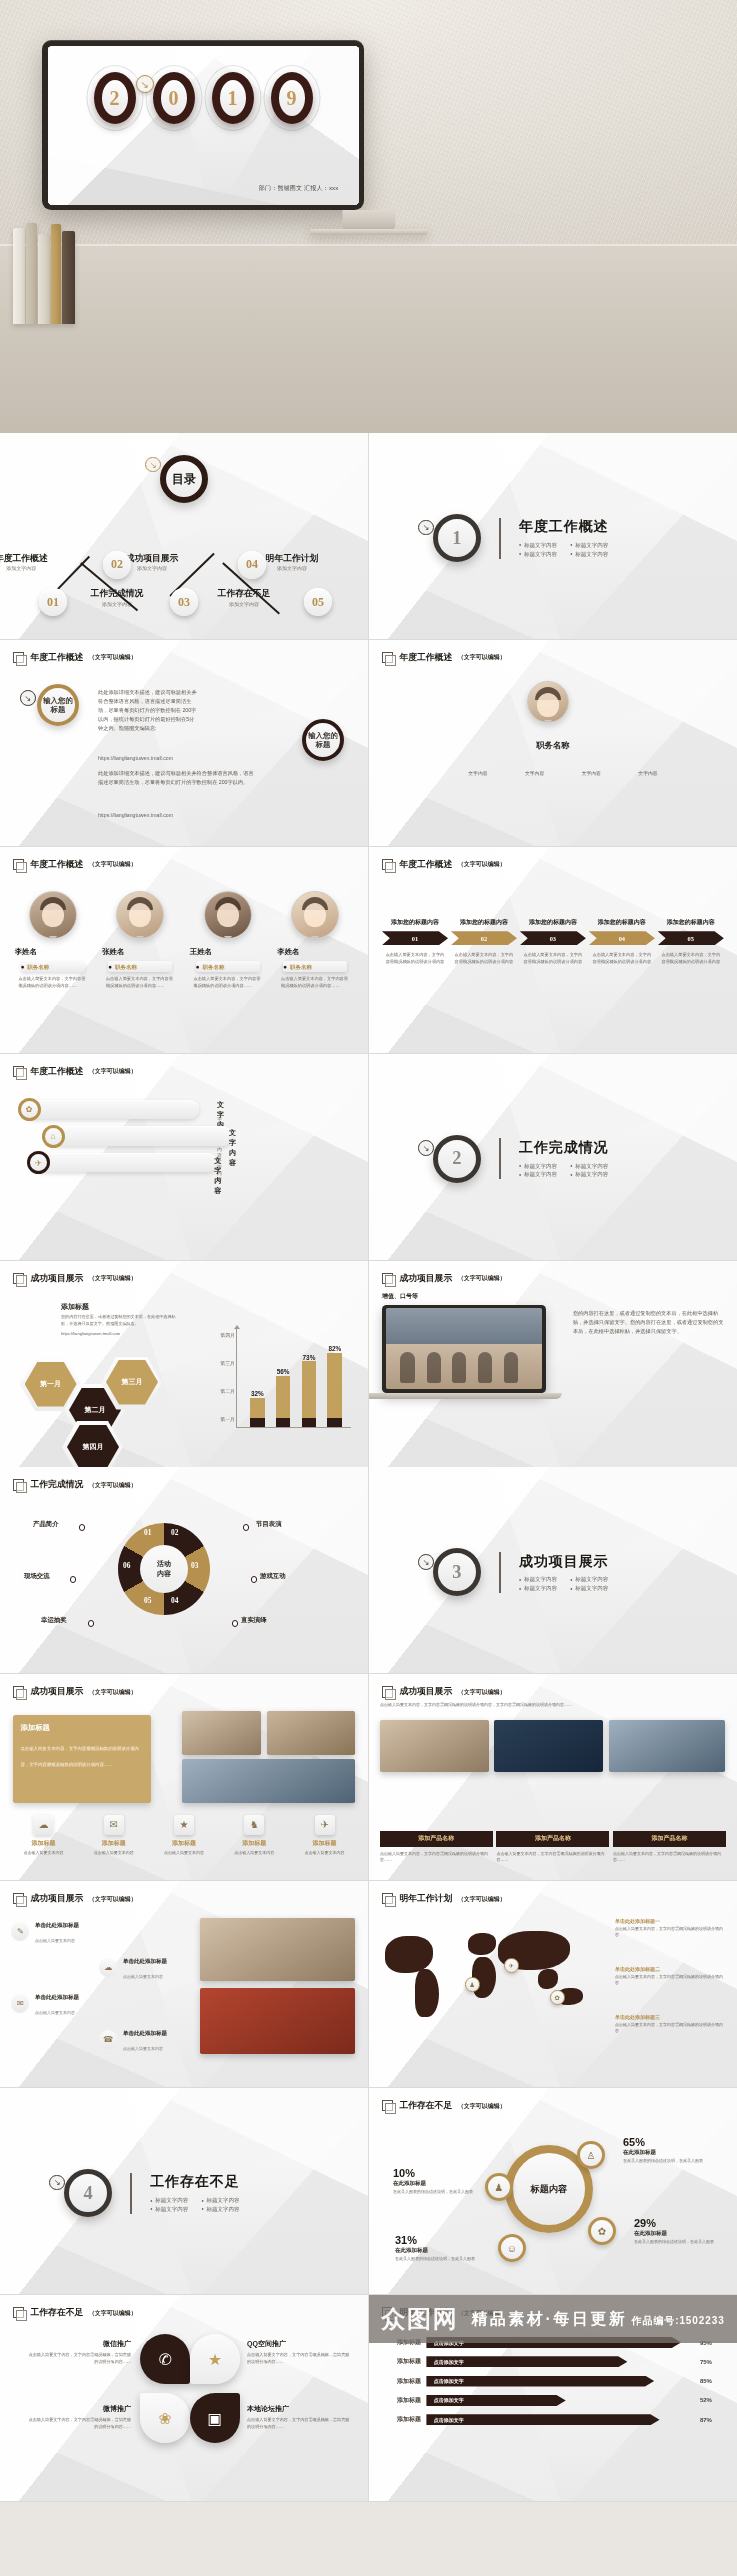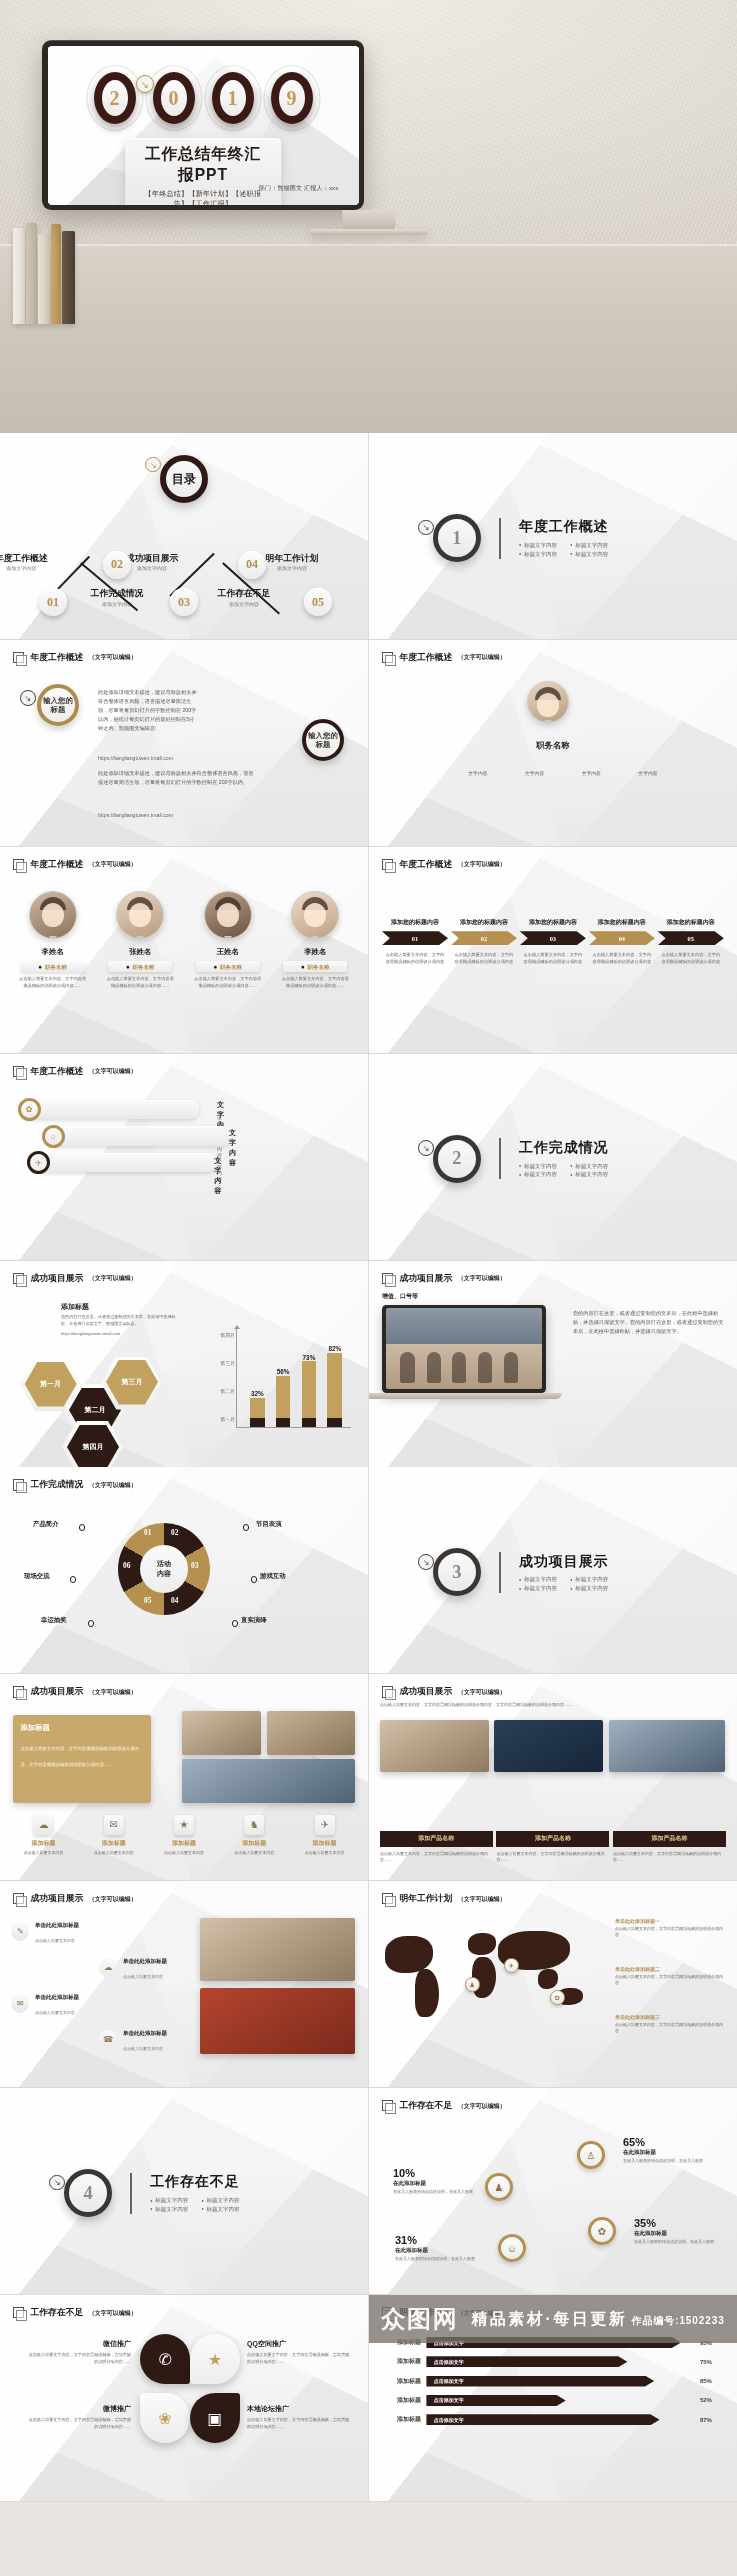--- a/index.html
+++ b/index.html
@@ -207,21 +207,21 @@
     display:flex; align-items:center; justify-content:center; text-align:center;
     font:bold 7.4px/1.25 "Liberation Sans",sans-serif; color:#3e362e;
     box-shadow:0 3.7px 7.4px rgba(0,0,0,.18);
   }
   .circ-title.dark{ border-color:#2e1a14; }
   .body-txt{ position:absolute; font-size:5.2px; line-height:1.75; color:#5d564e; }
   .body-link{ color:#6b635b; }
 
   
   .team{ position:absolute; left:14.7px; right:14.7px; top:44px; display:flex; justify-content:space-between; }
-  .member{ width:76px; text-align:center; }
+  .member{ width:76px; text-align:left; }
   .face{
     width:48px; height:48px; border-radius:50%; margin:0 auto; position:relative;
     border:1.8px solid #cfc9c1; overflow:hidden;
     box-shadow:0 2.8px 6.4px rgba(0,0,0,.18);
   }
   .face:after{ content:""; position:absolute; left:50%; bottom:-4.6px; transform:translateX(-50%);
     border-left:4.6px solid transparent; border-right:4.6px solid transparent; border-top:6.4px solid #cfc9c1;}
   .f1{ background:linear-gradient(160deg,#cdb9a6,#8d7259); }
   .f2{ background:linear-gradient(160deg,#e7d8c6,#b89b7c); }
   .f3{ background:linear-gradient(160deg,#b9a08a,#6a5343); }
@@ -466,24 +466,20 @@
               </span>
             </div>
           <div class="yr">
               <span class="halo"></span>
               <span class="ring">
                 <span class="dg">9</span>
               </span>
             </div>
         </div>
 
-        <div class="title-plate">
-          <div class="title-main">工作总结年终汇报PPT</div>
-          <div class="title-sub">【年终总结】【新年计划】【述职报告】【工作汇报】</div>
-        </div>
 
         <div class="title-meta">部门：熊猫图文   汇报人：xxx</div>
       </div>
     </div>
     <div class="monitor-stand"></div>
     <div class="monitor-base"></div>
   </div>
 
   <div class="grid">
 
@@ -999,36 +995,37 @@
       </div>
     </div>
 
     <div class="slide">
       <div class="bg"></div>
       <div class="sld-head">
         <span class="head-icon"></span>
         <span class="head-title">工作存在不足</span>
         <span class="head-note">（文字可以编辑）</span>
       </div>
+      <div class="donut-center">标题内容</div>
       <div class="dn-node" style="left:116px; top:85px;">♟</div>
       <div class="dn-node" style="left:208px; top:53px;">♙</div>
       <div class="dn-node" style="left:219px; top:129px;">✿</div>
       <div class="dn-node" style="left:129px; top:146px;">☺</div>
       <div class="dn-txt" style="left:24px; top:79px;">
         <b>10%</b>
         <em>在此添加标题</em>
         <span>在此录入图表的综合描述说明，在此录入图表</span>
       </div>
       <div class="dn-txt" style="left:254px; top:48px;">
         <b>65%</b>
         <em>在此添加标题</em>
         <span>在此录入图表的综合描述说明，在此录入图表</span>
       </div>
       <div class="dn-txt" style="left:265px; top:129px;">
-        <b>35%</b>
+        <b>29%</b>
         <em>在此添加标题</em>
         <span>在此录入图表的综合描述说明，在此录入图表</span>
       </div>
       <div class="dn-txt" style="left:26px; top:146px;">
         <b>31%</b>
         <em>在此添加标题</em>
         <span>在此录入图表的综合描述说明，在此录入图表</span>
       </div>
     </div>
 

